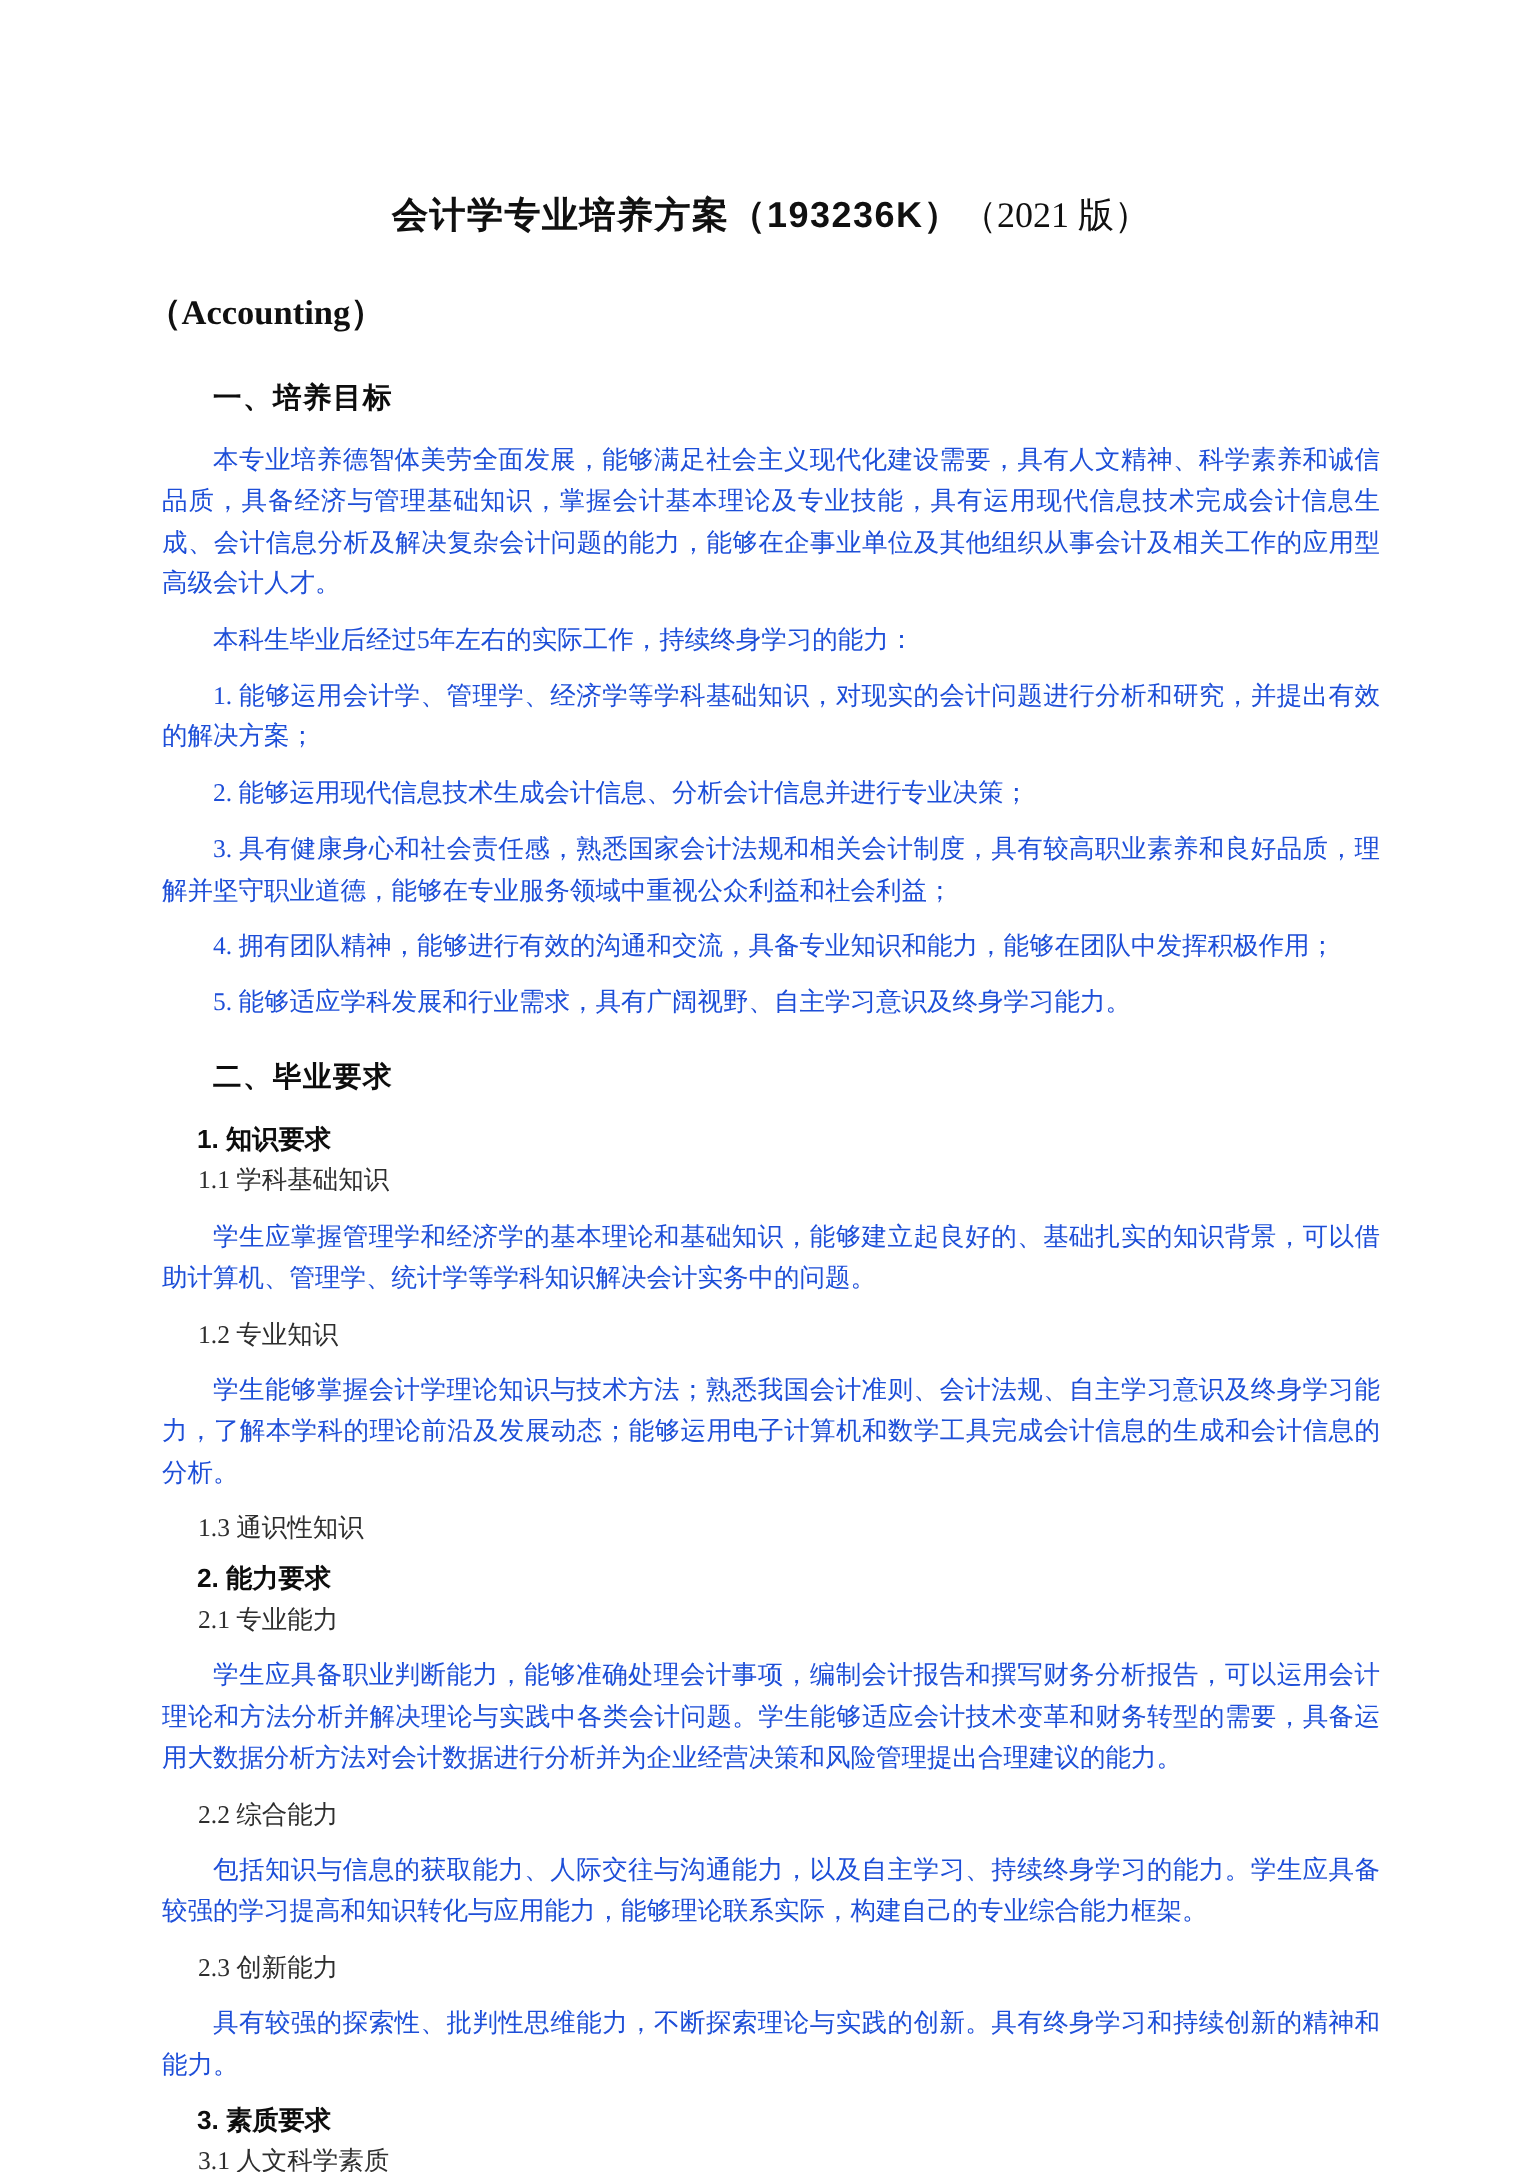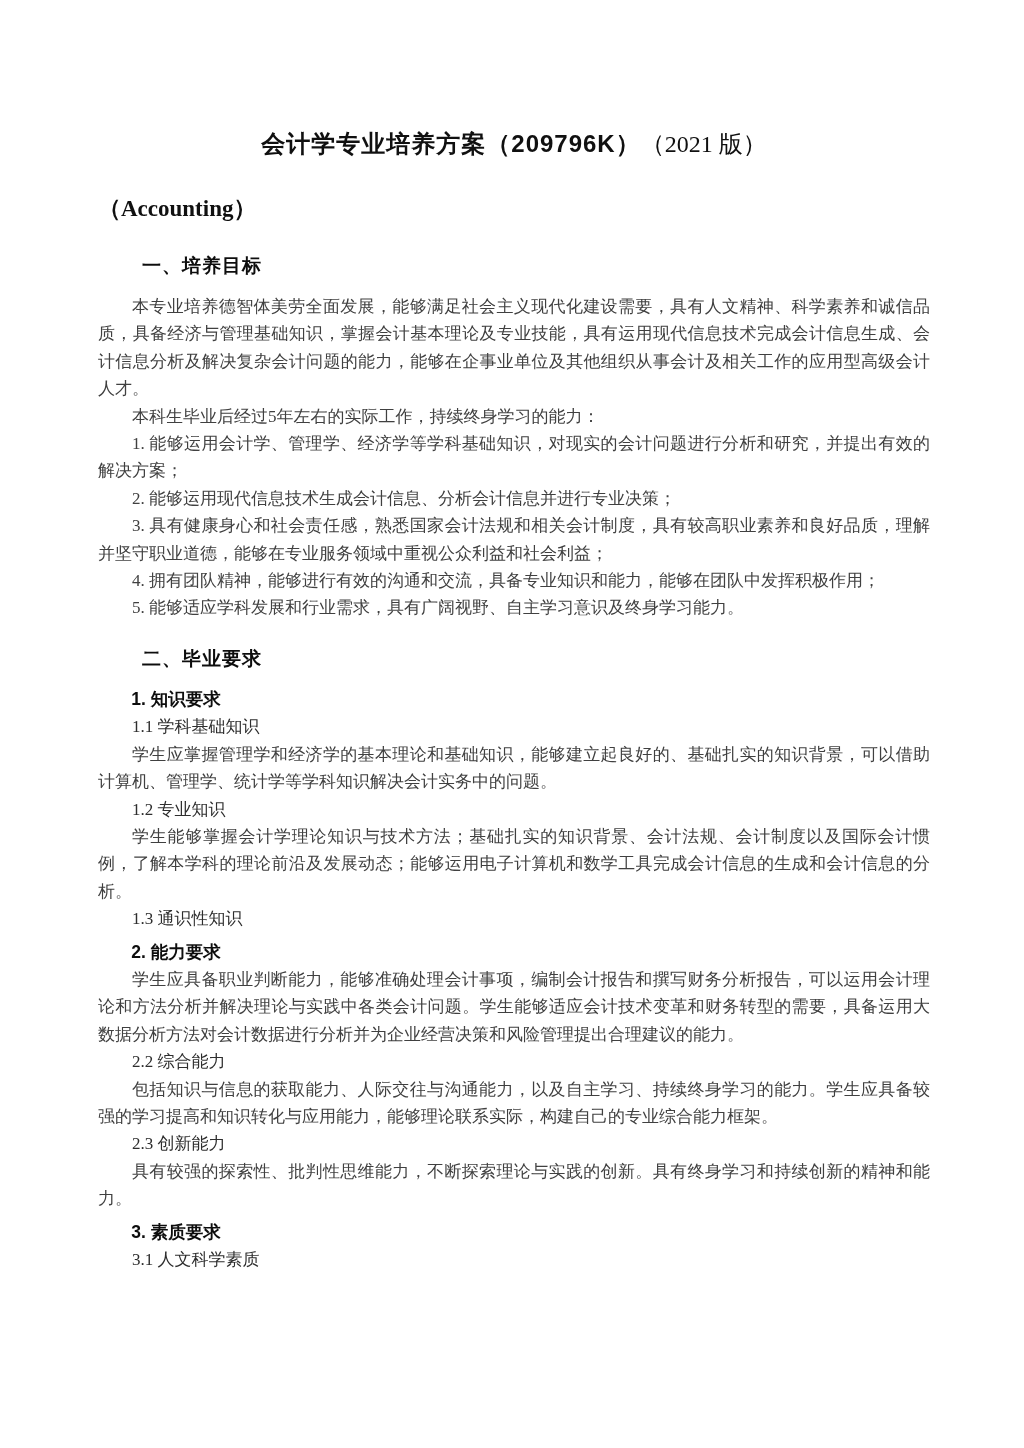--- a/index.html
+++ b/index.html
@@ -48,26 +48,26 @@
     font-size: 19px;
     line-height: 26px;
     font-weight: 700;
     color: #0d0d0d;
     letter-spacing: 1px;
   }
   .sec-heading.second {
     margin-top: 24px;
   }
   .para {
-    margin: 0;
+    margin: 10px;
     font-size: 17px;
     line-height: 27.4px;
     text-align: justify;
     text-indent: 2em;
-    color: #404040;
+    color: #1d4ed8;
   }
   .req-title {
     margin: 6px 0 0 0;
     font-family: "Liberation Sans", "DejaVu Sans", sans-serif;
     font-size: 17.5px;
     line-height: 27.4px;
     font-weight: 700;
     text-indent: 1.9em;
     color: #0d0d0d;
   }
@@ -77,45 +77,46 @@
     line-height: 27.4px;
     text-indent: 2em;
     color: #2e2e2e;
   }
 </style>
 </head>
 <body>
 
 <div class="page">
 
-  <h1 class="doc-title"><span>会计学专业培养方案（209796K）</span><span class="edition">（2021 版）</span></h1>
+  <h1 class="doc-title"><span>会计学专业培养方案（193236K）</span><span class="edition">（2021 版）</span></h1>
 
   <h2 class="doc-subtitle">（Accounting）</h2>
 
   <h3 class="sec-heading">一、培养目标</h3>
 
   <p class="para">本专业培养德智体美劳全面发展，能够满足社会主义现代化建设需要，具有人文精神、科学素养和诚信品质，具备经济与管理基础知识，掌握会计基本理论及专业技能，具有运用现代信息技术完成会计信息生成、会计信息分析及解决复杂会计问题的能力，能够在企事业单位及其他组织从事会计及相关工作的应用型高级会计人才。</p>
   <p class="para">本科生毕业后经过5年左右的实际工作，持续终身学习的能力：</p>
 
   <p class="para">1. 能够运用会计学、管理学、经济学等学科基础知识，对现实的会计问题进行分析和研究，并提出有效的解决方案；</p>
   <p class="para">2. 能够运用现代信息技术生成会计信息、分析会计信息并进行专业决策；</p>
   <p class="para">3. 具有健康身心和社会责任感，熟悉国家会计法规和相关会计制度，具有较高职业素养和良好品质，理解并坚守职业道德，能够在专业服务领域中重视公众利益和社会利益；</p>
   <p class="para">4. 拥有团队精神，能够进行有效的沟通和交流，具备专业知识和能力，能够在团队中发挥积极作用；</p>
   <p class="para">5. 能够适应学科发展和行业需求，具有广阔视野、自主学习意识及终身学习能力。</p>
 
   <h3 class="sec-heading second">二、毕业要求</h3>
 
   <p class="req-title">1. 知识要求</p>
   <p class="req-sub">1.1 学科基础知识</p>
   <p class="para">学生应掌握管理学和经济学的基本理论和基础知识，能够建立起良好的、基础扎实的知识背景，可以借助计算机、管理学、统计学等学科知识解决会计实务中的问题。</p>
   <p class="req-sub">1.2 专业知识</p>
-  <p class="para">学生能够掌握会计学理论知识与技术方法；基础扎实的知识背景、会计法规、会计制度以及国际会计惯例，了解本学科的理论前沿及发展动态；能够运用电子计算机和数学工具完成会计信息的生成和会计信息的分析。</p>
+  <p class="para">学生能够掌握会计学理论知识与技术方法；熟悉我国会计准则、会计法规、自主学习意识及终身学习能力，了解本学科的理论前沿及发展动态；能够运用电子计算机和数学工具完成会计信息的生成和会计信息的分析。</p>
   <p class="req-sub">1.3 通识性知识</p>
 
   <p class="req-title">2. 能力要求</p>
+  <p class="req-sub">2.1 专业能力</p>
   <p class="para">学生应具备职业判断能力，能够准确处理会计事项，编制会计报告和撰写财务分析报告，可以运用会计理论和方法分析并解决理论与实践中各类会计问题。学生能够适应会计技术变革和财务转型的需要，具备运用大数据分析方法对会计数据进行分析并为企业经营决策和风险管理提出合理建议的能力。</p>
   <p class="req-sub">2.2 综合能力</p>
   <p class="para">包括知识与信息的获取能力、人际交往与沟通能力，以及自主学习、持续终身学习的能力。学生应具备较强的学习提高和知识转化与应用能力，能够理论联系实际，构建自己的专业综合能力框架。</p>
   <p class="req-sub">2.3 创新能力</p>
   <p class="para">具有较强的探索性、批判性思维能力，不断探索理论与实践的创新。具有终身学习和持续创新的精神和能力。</p>
 
   <p class="req-title">3. 素质要求</p>
   <p class="req-sub">3.1 人文科学素质</p>
 
 </div>

